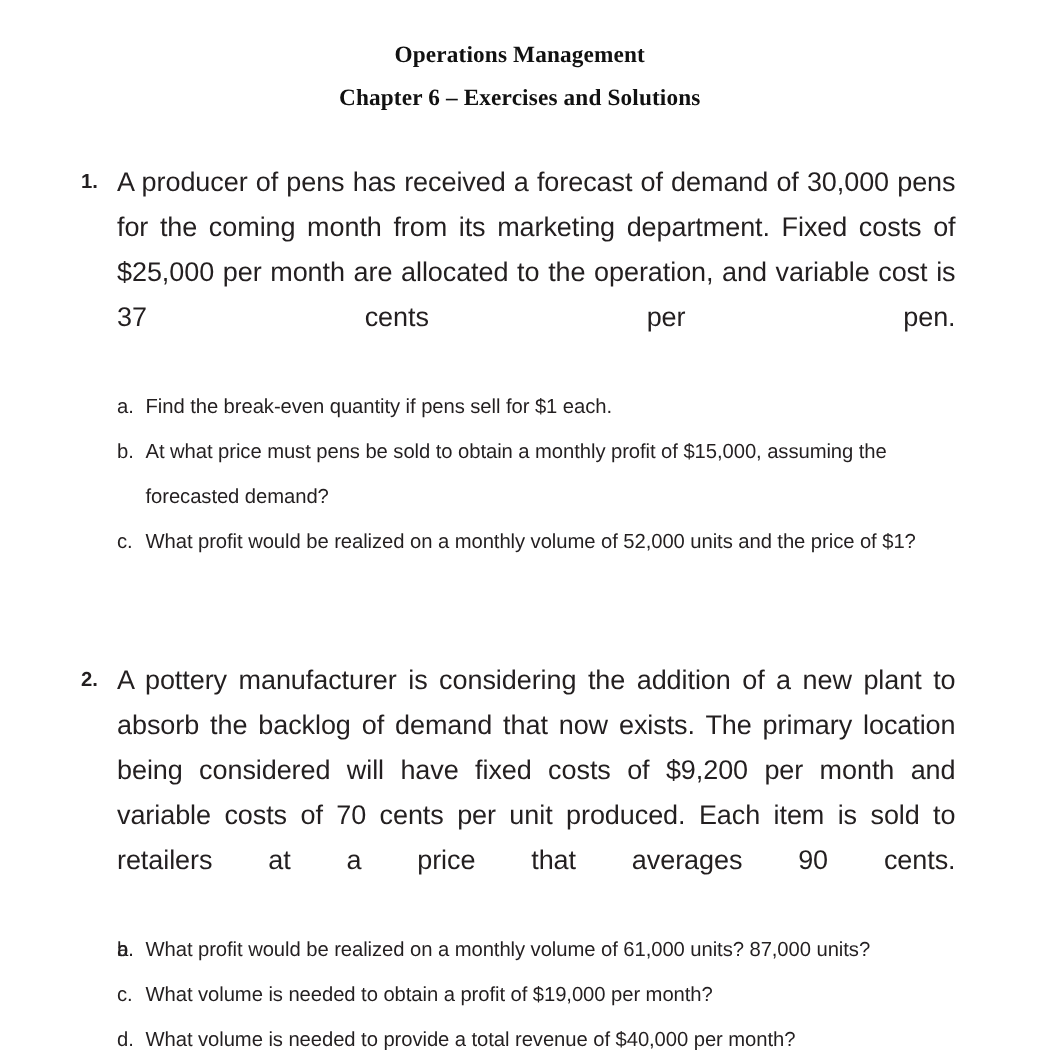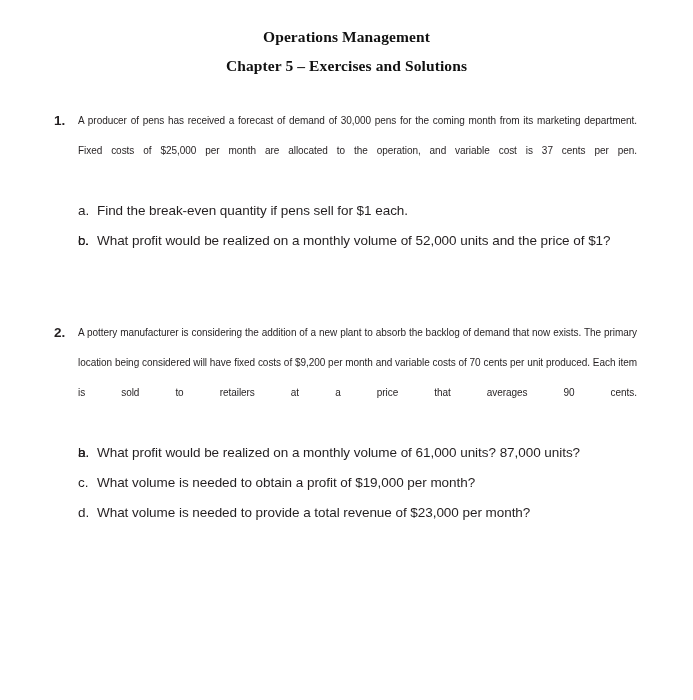--- a/index.html
+++ b/index.html
@@ -60,21 +60,21 @@
     font-size: 13.5px;
     line-height: 30px;
     color: #231f20;
   }
 
   .q-body {
     margin-left: 24px;    
   }
 
   .q-intro {
-    font-size: 10px;
+    font-size: 18px;
     line-height: 30px;
     text-align: justify;
     text-justify: inter-word;
     margin: 0;
     letter-spacing: -0.05px;
   }
   
   .q-intro::after {
     content: "";
     display: inline-block;
@@ -102,35 +102,35 @@
     width: 19px;
   }
 </style>
 </head>
 <body>
 
 <div class="page">
 
   <div class="title-block">
     <div class="title-line">Operations Management</div>
-    <div class="title-line">Chapter 5 – Exercises and Solutions</div>
+    <div class="title-line">Chapter 6 – Exercises and Solutions</div>
   </div>
 
   <div class="questions">
 
     <div class="question">
       <div class="q-marker">1.</div>
       <div class="q-body">
         <p class="q-intro">A producer of pens has received a forecast of demand of 30,000 pens for the coming month from its marketing department. Fixed costs of $25,000 per month are allocated to the operation, and variable cost is 37 cents per pen.</p>
         <ul class="sub-list">
           <li class="sub-item">
             <span class="sub-marker">a.</span><span>Find the break-even quantity if pens sell for $1 each.</span>
           </li>
           <li class="sub-item">
-            <span class="sub-marker">b.</span>
+            <span class="sub-marker">b.</span><span>At what price must pens be sold to obtain a monthly profit of $15,000, assuming the forecasted demand?</span>
           </li>
           <li class="sub-item">
             <span class="sub-marker">c.</span><span>What profit would be realized on a monthly volume of 52,000 units and the price of $1?</span>
           </li>
         </ul>
       </div>
     </div>
 
     <div class="question">
       <div class="q-marker">2.</div>
@@ -140,20 +140,20 @@
           <li class="sub-item">
             <span class="sub-marker">a.</span>
           </li>
           <li class="sub-item">
             <span class="sub-marker">b.</span><span>What profit would be realized on a monthly volume of 61,000 units? 87,000 units?</span>
           </li>
           <li class="sub-item">
             <span class="sub-marker">c.</span><span>What volume is needed to obtain a profit of $19,000 per month?</span>
           </li>
           <li class="sub-item">
-            <span class="sub-marker">d.</span><span>What volume is needed to provide a total revenue of $23,000 per month?</span>
+            <span class="sub-marker">d.</span><span>What volume is needed to provide a total revenue of $40,000 per month?</span>
           </li>
         </ul>
       </div>
     </div>
 
   </div>
 </div>
 
 </body></html>

